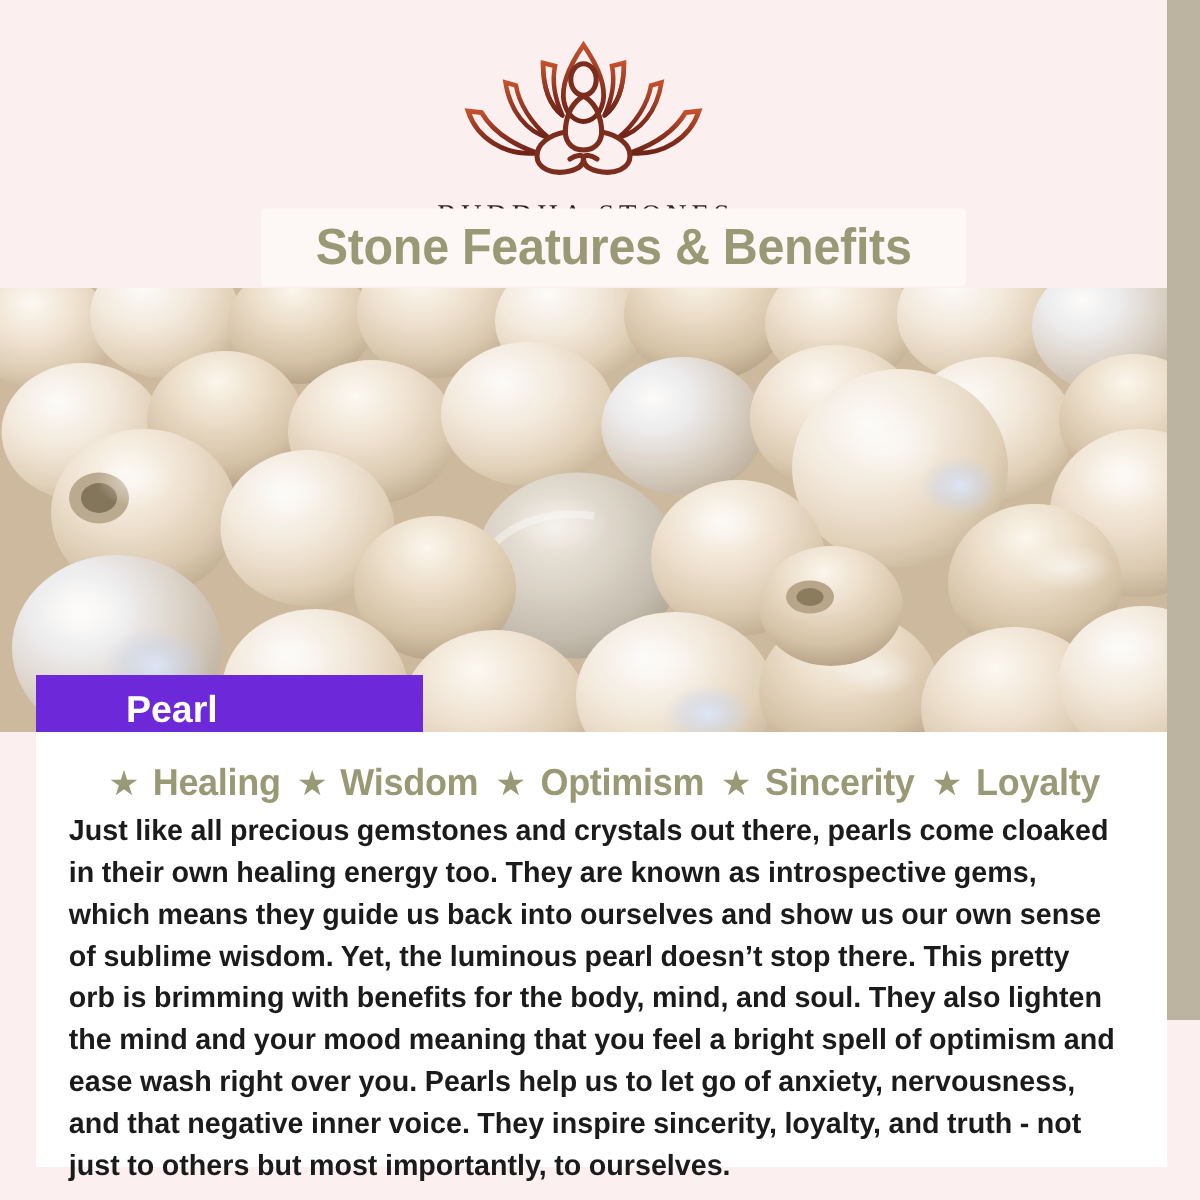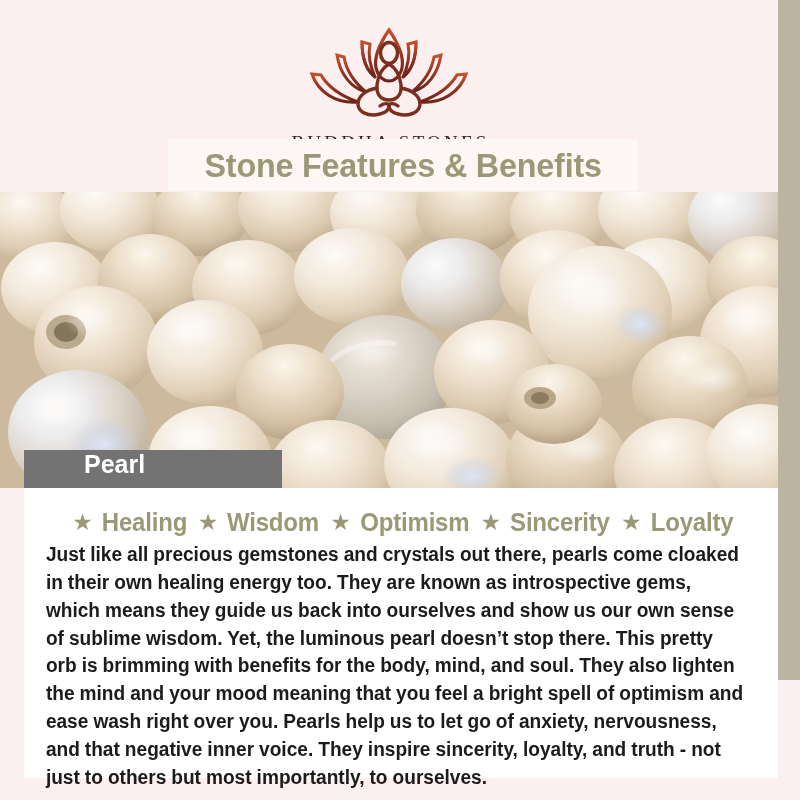--- a/index.html
+++ b/index.html
@@ -91,21 +91,21 @@
     font-family: "Liberation Serif", serif;
     font-size: 19px;
     letter-spacing: 3.2px;
     color: #2e2523;
     text-indent: 3px;
   }
 
   
   .title-plate {
     position: absolute;
-    left: 168px;
+    left: 174px;
     top: 139px;
     width: 470px;
     height: 52px;
     background: #fdf8f6;
     border-radius: 3px;
     display: flex;
     align-items: center;
     justify-content: center;
     z-index: 5;
   }
@@ -131,24 +131,24 @@
   }
   .hero-svg { display: block; }
 
   
   .name-bar {
     position: absolute;
     left: 24px;
     top: 450px;
     width: 258px;
     height: 38px;
-    background: #737373;
+    background: #6d28d9;
     z-index: 6;
     display: flex;
-    align-items: flex-start;
+    align-items: flex-end;
   }
   .name-text {
     color: #ffffff;
     font-size: 25px;
     font-weight: bold;
     margin-left: 60px;
     letter-spacing: 0px;
   }
 
   

